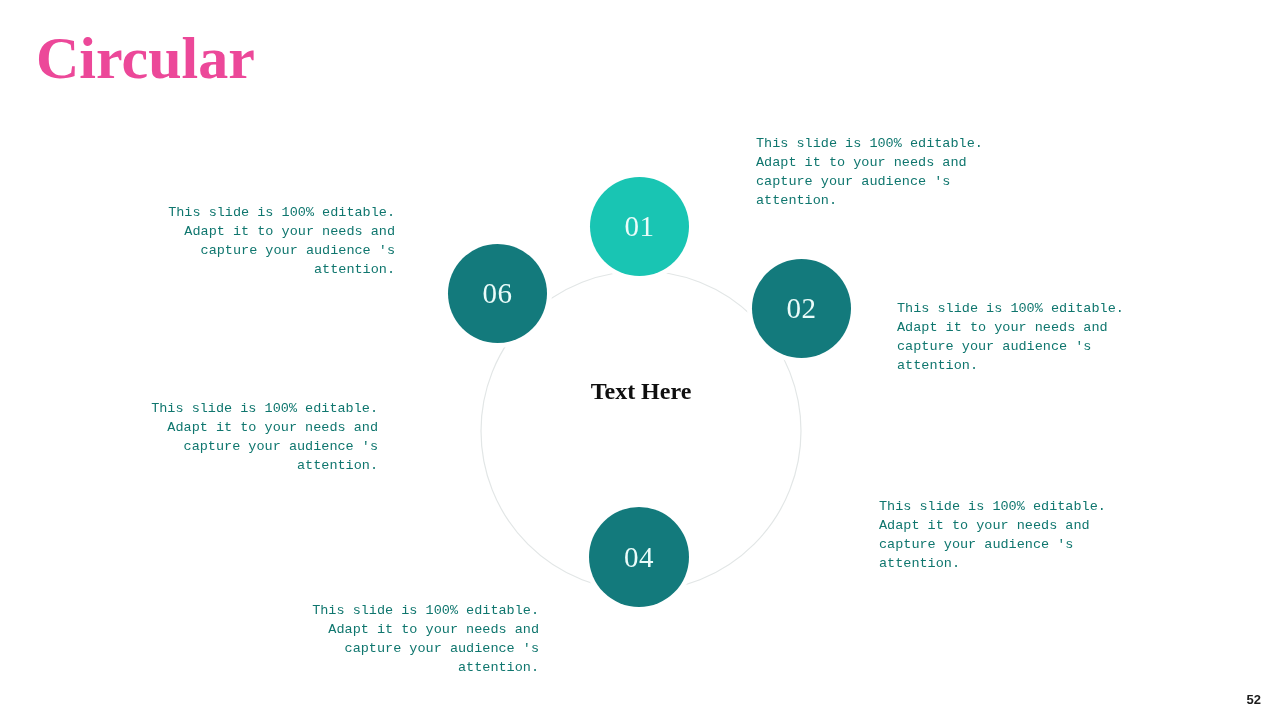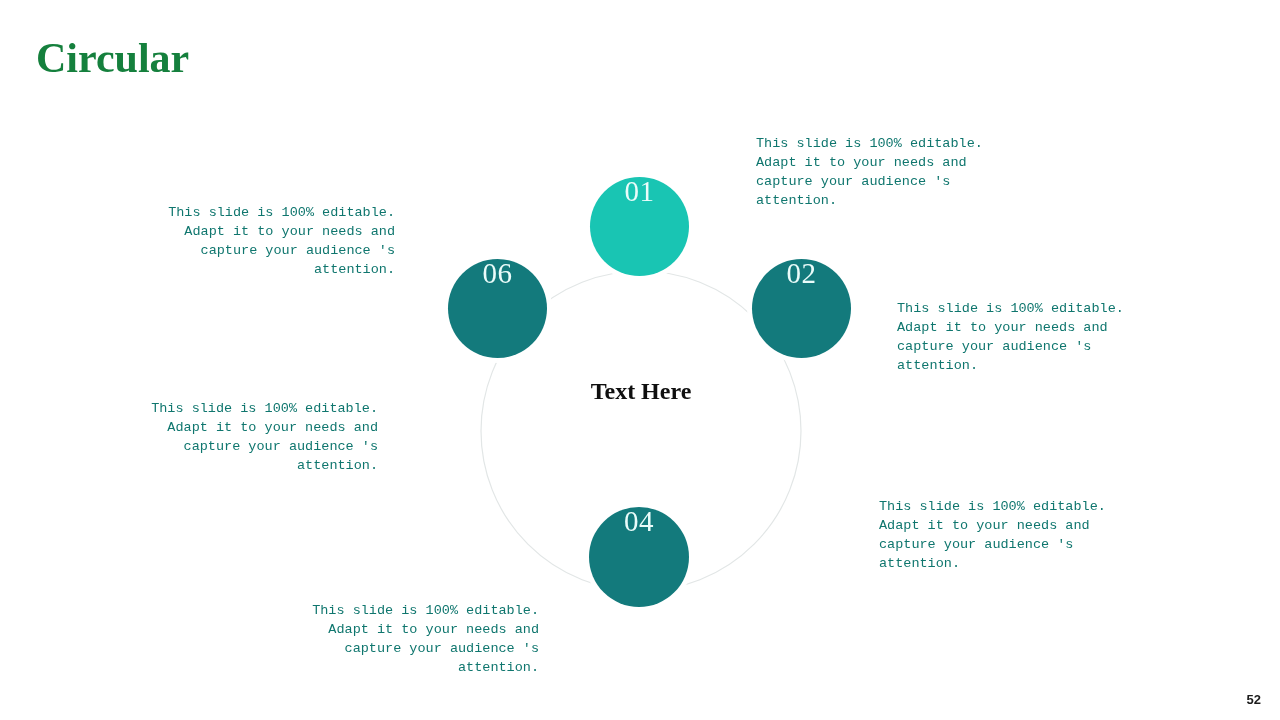--- a/index.html
+++ b/index.html
@@ -21,23 +21,23 @@
     background: #ffffff;
   }
 
   
   .slide-title {
     position: absolute;
     left: 36px;
     top: 30px;
     font-family: "Liberation Serif", serif;
     font-weight: bold;
-    font-size: 42px;
+    font-size: 60px;
     line-height: 56px;
-    color: #15803d;
+    color: #ec4899;
     letter-spacing: 0px;
     white-space: nowrap;
   }
 
   
   .diagram {
     position: absolute;
     left: 0;
     top: 0;
     width: 1280px;
@@ -67,38 +67,39 @@
     color: #0f0f0f;
   }
 
   
   .node {
     position: absolute;
     width: 100px;
     height: 100px;
     border-radius: 50%;
     display: flex;
+    align-items: center;
     justify-content: center;
     box-shadow: 0 0 0 5px rgba(255,255,255,0.95);
   }
   .node-num {
     font-family: "Liberation Serif", serif;
     font-size: 29px;
     line-height: 29px;
     color: #eafcfa;
     letter-spacing: 0.5px;
     font-weight: normal;
   }
 
   .node.n01 { left: 590px; top: 177px; width: 99px; height: 99px; }
   .node.n02 { left: 752px; top: 259px; width: 99px; height: 99px; }
   .node.n03 { left: 733px; top: 423px; width: 99px; height: 99px; }
   .node.n04 { left: 589px; top: 507px; width: 100px; height: 100px; }
   .node.n05 { left: 447px; top: 422px; width: 99px; height: 99px; }
-  .node.n06 { left: 448px; top: 259px; width: 99px; height: 99px; }
+  .node.n06 { left: 448px; top: 244px; width: 99px; height: 99px; }
 
   
   .desc {
     position: absolute;
     font-family: Liberation Mono, monospace;
     font-size: 13.5px;
     line-height: 19px;
     color: #0f766e;
     width: 250px;
   }

